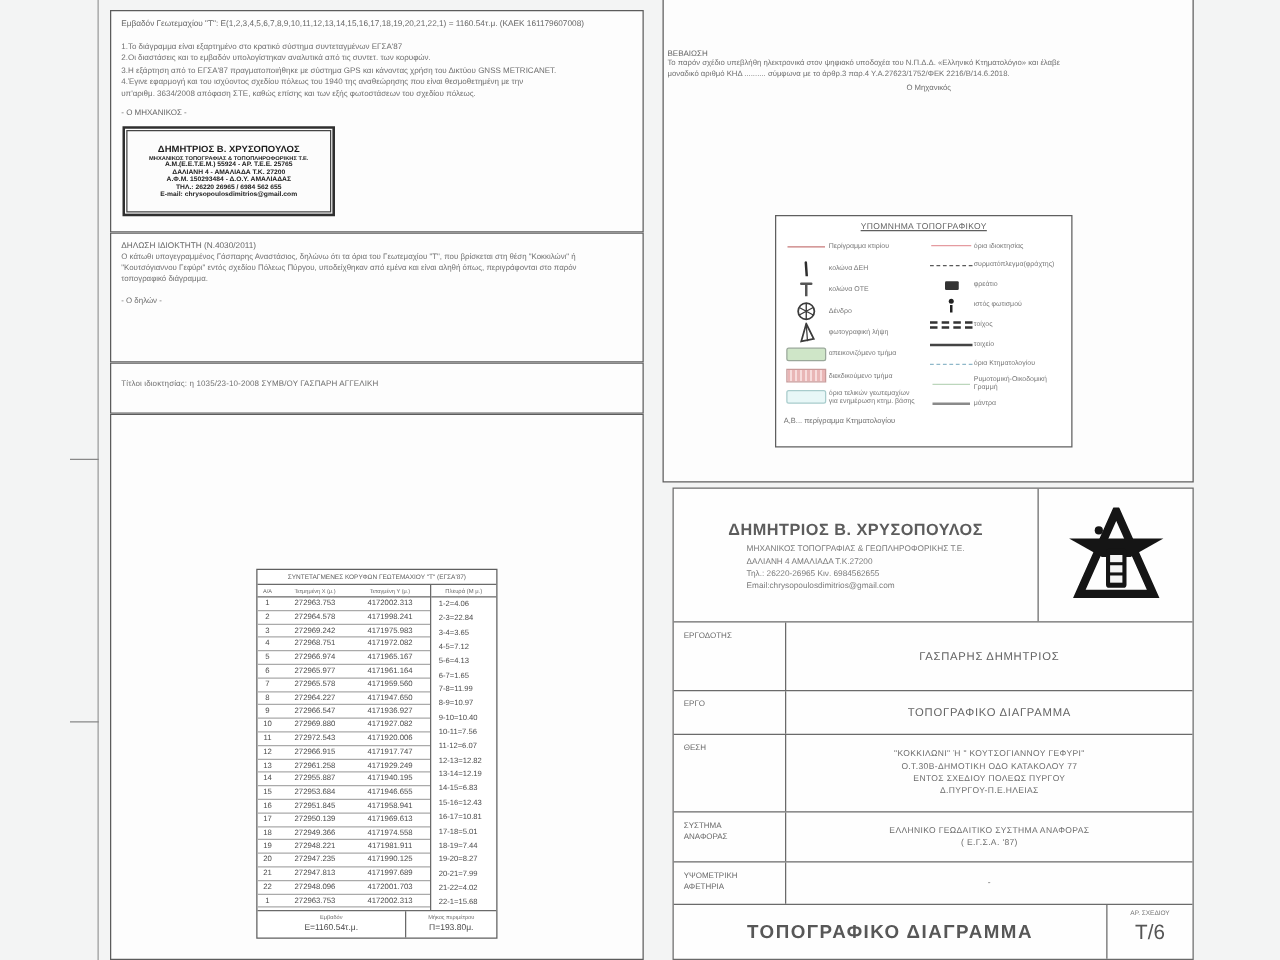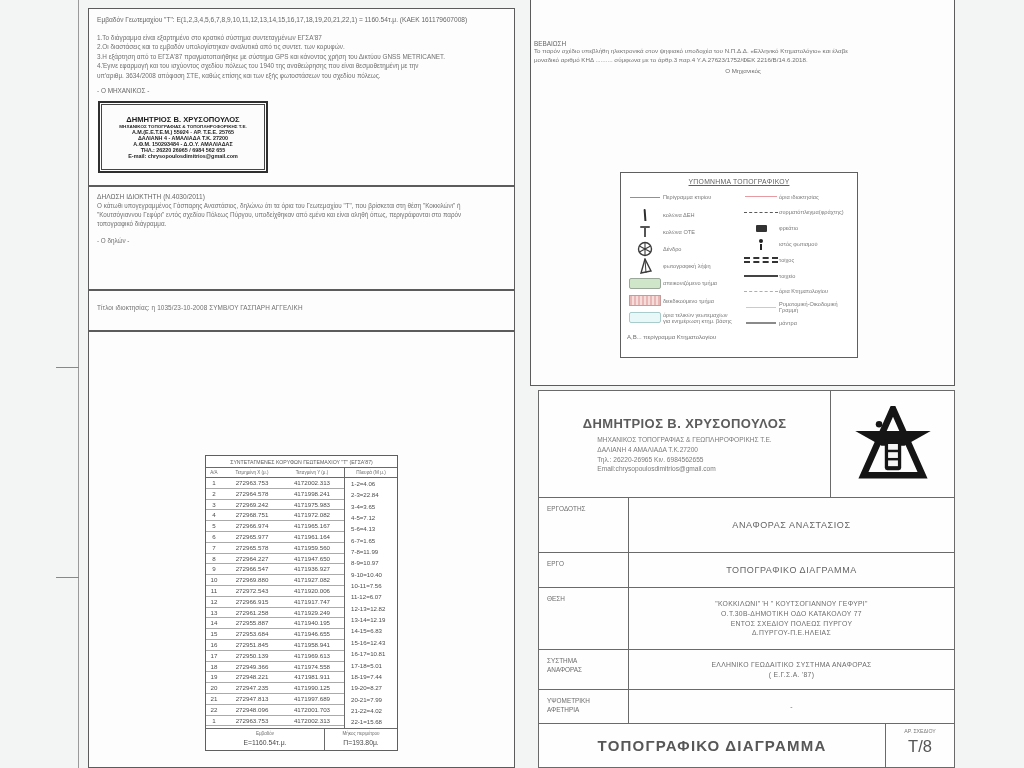--- a/index.html
+++ b/index.html
@@ -491,21 +491,21 @@
           <rect x="44" y="56" width="12" height="7" fill="#f5f5f5"></rect>
           <rect x="44" y="66" width="12" height="7" fill="#f5f5f5"></rect>
           <circle cx="33" cy="22" r="4" fill="#151515"></circle>
         </svg>
       </div>
     </div>
 
     <div class="tb-row r-ergodotis">
       <div class="tb-label">ΕΡΓΟΔΟΤΗΣ</div>
       <div class="tb-value">
-          <div class="v-lg">ΑΝΑΦΟΡΑΣ ΑΝΑΣΤΑΣΙΟΣ</div>
+          <div class="v-lg">ΓΑΣΠΑΡΗΣ ΔΗΜΗΤΡΙΟΣ</div>
         </div>
     </div>
 
     <div class="tb-row r-ergo">
       <div class="tb-label">ΕΡΓΟ</div>
       <div class="tb-value">
           <div class="v-lg">ΤΟΠΟΓΡΑΦΙΚΟ ΔΙΑΓΡΑΜΜΑ</div>
         </div>
     </div>
 
@@ -533,18 +533,18 @@
 ΑΦΕΤΗΡΙΑ</div>
       <div class="tb-value">
           <div class="v-md">-</div>
         </div>
     </div>
 
     <div class="tb-footer">
       <div class="tb-ftitle">ΤΟΠΟΓΡΑΦΙΚΟ ΔΙΑΓΡΑΜΜΑ</div>
       <div class="tb-fnum">
         <div class="fnum-label">ΑΡ. ΣΧΕΔΙΟΥ</div>
-        <div class="fnum-no">Τ/8</div>
+        <div class="fnum-no">Τ/6</div>
       </div>
     </div>
   </div>
 
 </div>
 
 </body></html>

